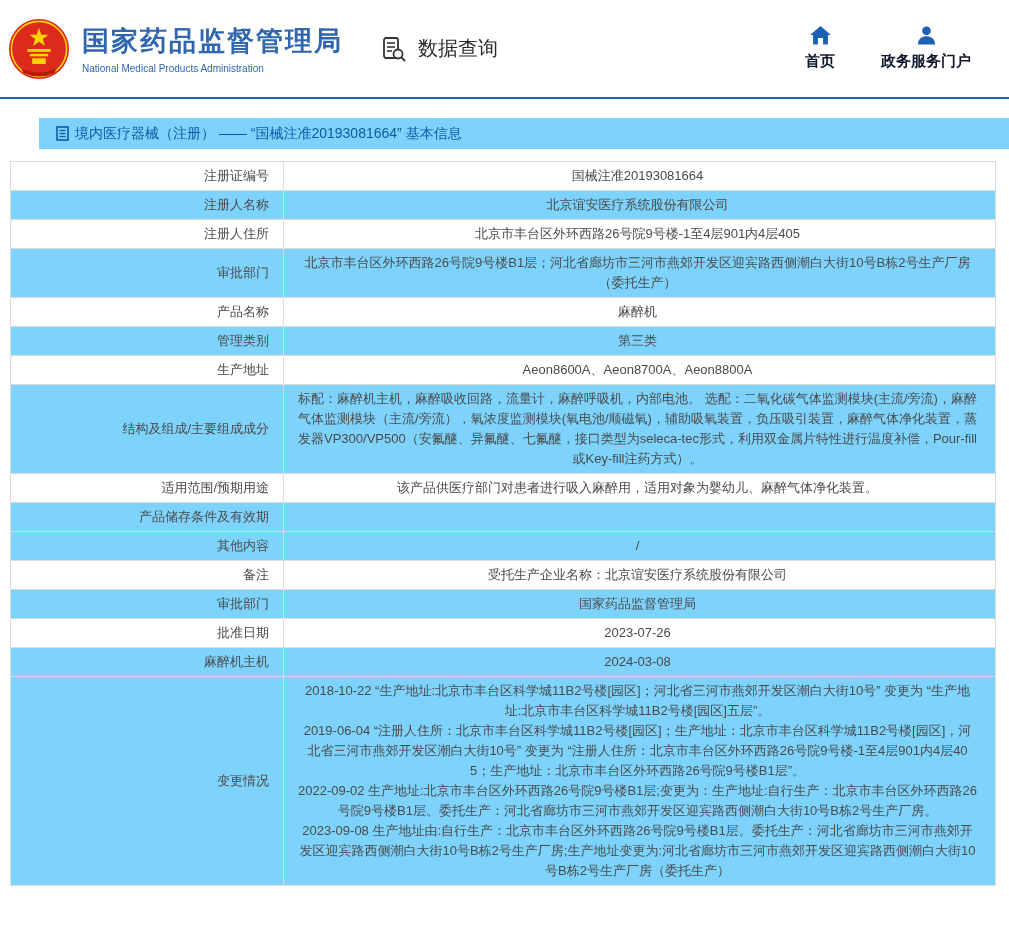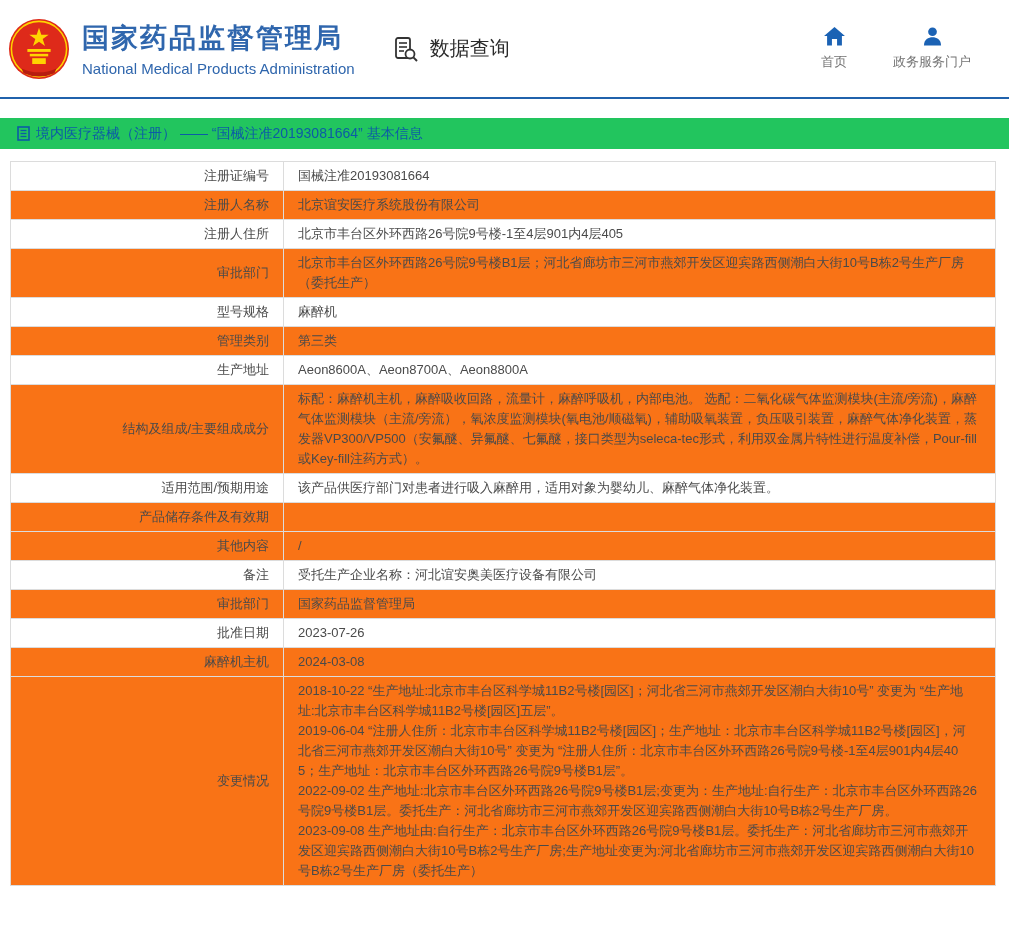--- a/index.html
+++ b/index.html
@@ -6,45 +6,45 @@
   html,body { width:1009px; height:925px; overflow:hidden; background:#fff;
     font-family:"Liberation Sans","DejaVu Sans",sans-serif; }
 
   
   .header { height:99px; display:flex; align-items:center;
     padding:0 18px 0 8px; border-bottom:2px solid #2062ac; background:#fff; }
   .logo { display:flex; align-items:center; cursor:pointer; }
   .emblem { width:62px; height:62px; flex:0 0 auto; }
   .logo-text { margin-left:12px; }
   .logo-zh { font-size:27px; font-weight:bold; color:#2f66ad; letter-spacing:2px; }
-  .logo-en { font-size:15px; color:#2f66ad; margin-top:4px; }
+  .logo-en { font-size:10px; color:#2f66ad; margin-top:4px; }
   .query-title { display:flex; align-items:center; margin-left:38px; gap:11px;
     font-size:20px; color:#2b2b2b; }
   .nav { margin-left:auto; display:flex; gap:46px; margin-right:20px; }
   .nav-item { display:flex; flex-direction:column; align-items:center;
     cursor:pointer; text-decoration:none; }
-  .nav-label { font-size:13px; color:#737373; margin-top:7px; }
+  .nav-label { font-size:15px; color:#0f172a; margin-top:7px;font-weight:bold; }
 
   
-  .breadcrumb-bar { margin-top:19px; height:31px; background:#22c55e;
+  .breadcrumb-bar { margin-top:19px; height:31px; background:#7dd3fc;
     display:flex; align-items:center; padding-left:17px;
-    font-size:14px; color:#0c5ba6; }
+    font-size:14px; color:#0c5ba6;margin-left:39px; }
   .bc-icon { margin-right:6px; display:inline-flex; }
 
   
   .info-table { width:986px; margin:12px 0 0 10px; border-collapse:collapse;
     table-layout:fixed; }
   .info-table col.c1 { width:273px; }
   .info-table td { border:1px solid #dcdcdc; font-size:13px; color:#4a4a4a;
     vertical-align:middle; }
   .label-cell { text-align:right; padding:4px 14px 4px 8px; height:20px;
     line-height:20px; }
   .value-cell { padding:4px 18px 4px 14px; line-height:20px;
-    white-space:pre-line; word-break:break-all; }
-  tr.alt td { background:#f97316; }
+    white-space:pre-line; word-break:break-all;text-align:center; }
+  tr.alt td { background:#7dd3fc; }
 </style>
 </head>
 <body>
 
 <div class="header">
   <div class="logo">
     <svg class="emblem" viewBox="0 0 64 64">
       <circle cx="32" cy="32" r="31" fill="#de2a1a"></circle>
       <circle cx="32" cy="32" r="28.5" fill="none" stroke="#ffd400" stroke-width="1.6"></circle>
       <polygon fill="#ffd400" points="32,10 34.4,17.2 42,17.2 35.8,21.7 38.2,28.9 32,24.4 25.8,28.9 28.2,21.7 22,17.2 29.6,17.2"></polygon>
@@ -116,21 +116,21 @@
       </tr>
       <tr>
         <td class="label-cell">注册人住所</td>
         <td class="value-cell">北京市丰台区外环西路26号院9号楼-1至4层901内4层405</td>
       </tr>
       <tr class="alt">
         <td class="label-cell">审批部门</td>
         <td class="value-cell">北京市丰台区外环西路26号院9号楼B1层；河北省廊坊市三河市燕郊开发区迎宾路西侧潮白大街10号B栋2号生产厂房（委托生产）</td>
       </tr>
       <tr>
-        <td class="label-cell">型号规格</td>
+        <td class="label-cell">产品名称</td>
         <td class="value-cell">麻醉机</td>
       </tr>
       <tr class="alt">
         <td class="label-cell">管理类别</td>
         <td class="value-cell">第三类</td>
       </tr>
       <tr>
         <td class="label-cell">生产地址</td>
         <td class="value-cell">Aeon8600A、Aeon8700A、Aeon8800A</td>
       </tr>
@@ -145,21 +145,21 @@
       <tr class="alt">
         <td class="label-cell">产品储存条件及有效期</td>
         <td class="value-cell"></td>
       </tr>
       <tr class="alt">
         <td class="label-cell">其他内容</td>
         <td class="value-cell">/</td>
       </tr>
       <tr>
         <td class="label-cell">备注</td>
-        <td class="value-cell">受托生产企业名称：河北谊安奥美医疗设备有限公司</td>
+        <td class="value-cell">受托生产企业名称：北京谊安医疗系统股份有限公司</td>
       </tr>
       <tr class="alt">
         <td class="label-cell">审批部门</td>
         <td class="value-cell">国家药品监督管理局</td>
       </tr>
       <tr>
         <td class="label-cell">批准日期</td>
         <td class="value-cell">2023-07-26</td>
       </tr>
       <tr class="alt">

